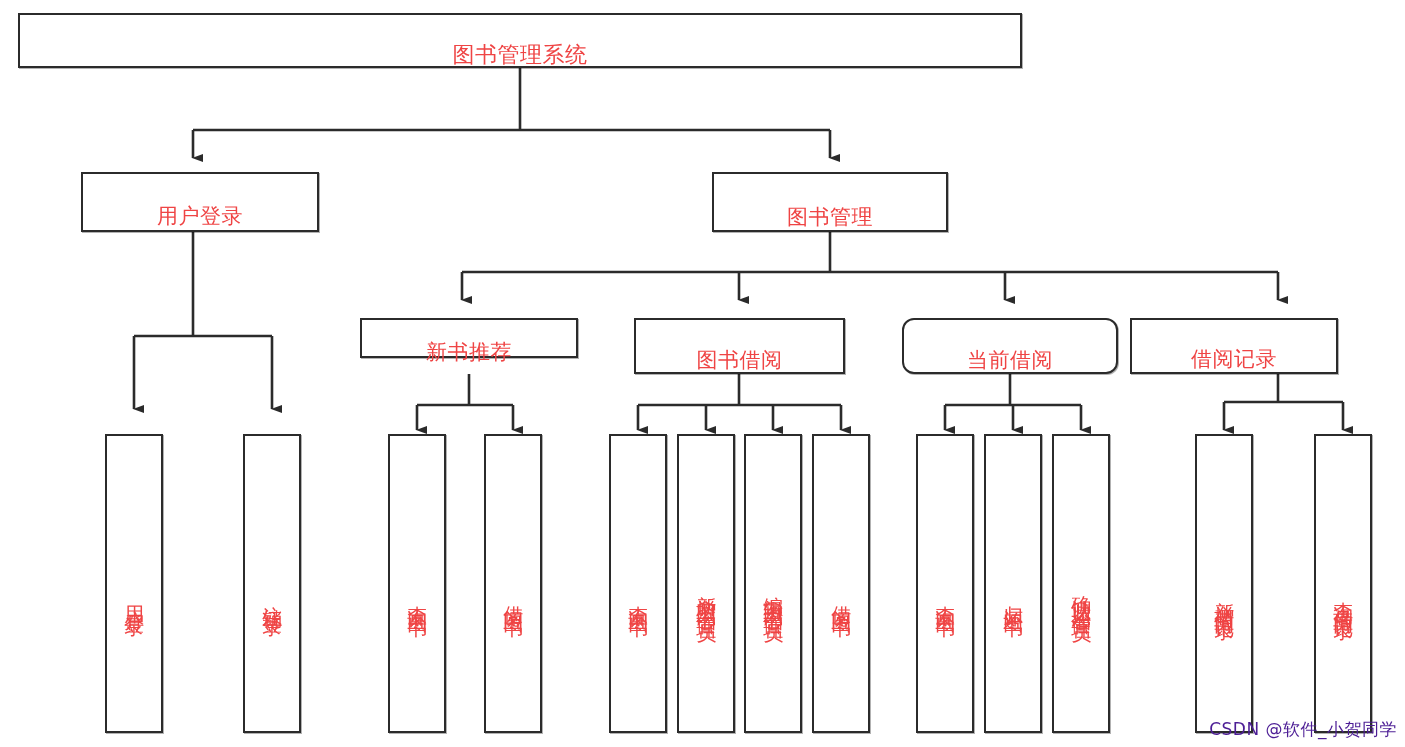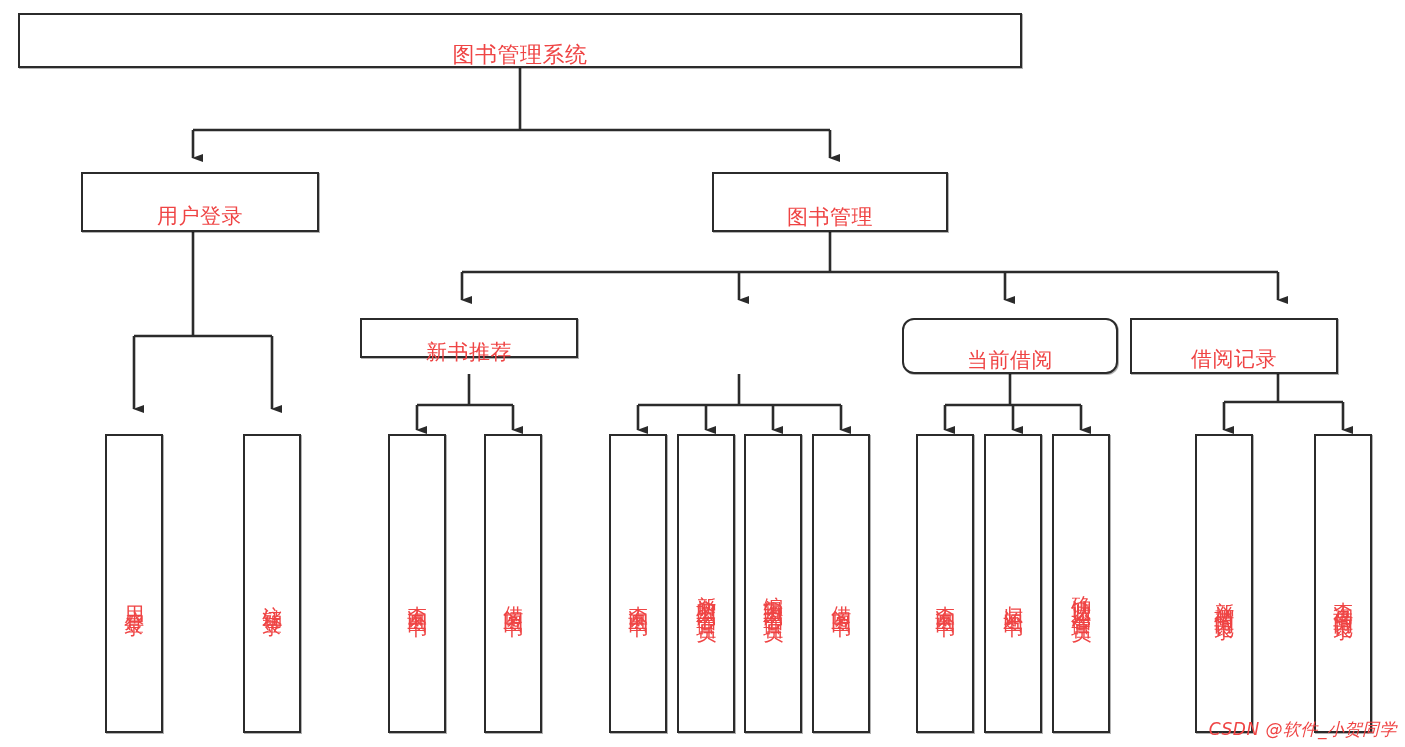--- a/index.html
+++ b/index.html
@@ -52,25 +52,24 @@
     font-size: 20px;
     white-space: nowrap;
   }
   .node.root .node-label { font-size: 22px; }
   .node.level2 .node-label { font-size: 21px; }
   #watermark {
     position: absolute;
     right: 8px;
     bottom: 6px;
     font-size: 17px;
-    color: #ef4444;
+    color: #4c1d95;
     letter-spacing: 0.5px;
     white-space: nowrap;
     user-select: none;
-    font-style: italic;
   }
 </style>
 </head>
 <body>
 
 <div id="diagram-root">
 
   <svg id="edges-layer" viewBox="0 0 1405 747" width="1405" height="747" xmlns="http://www.w3.org/2000/svg">
     <defs>
       <marker id="arrowhead" markerWidth="9" markerHeight="11" refX="4.5" refY="10" orient="auto" markerUnits="userSpaceOnUse">
@@ -130,20 +129,23 @@
   </div>
 
   <div class="node level2" style="left:712px; top:172px; width:236px; height:60px;align-items:flex-end;">
     <span class="node-label">图书管理</span>
   </div>
 
   <div class="node level2" style="left:360px; top:318px; width:218px; height:40px;">
     <span class="node-label">新书推荐</span>
   </div>
 
+  <div class="node level2" style="left:634px; top:318px; width:211px; height:56px;">
+    <span class="node-label">图书借阅</span>
+  </div>
 
   <div class="node level2" style="left:902px; top:318px; width:216px; height:56px;border-radius:12px;">
     <span class="node-label">当前借阅</span>
   </div>
 
   <div class="node level2" style="left:1130px; top:318px; width:208px; height:56px;align-items:flex-end;">
     <span class="node-label">借阅记录</span>
   </div>
 
   <div class="node vertical" style="left:105px; top:434px; width:58px; height:299px;">

